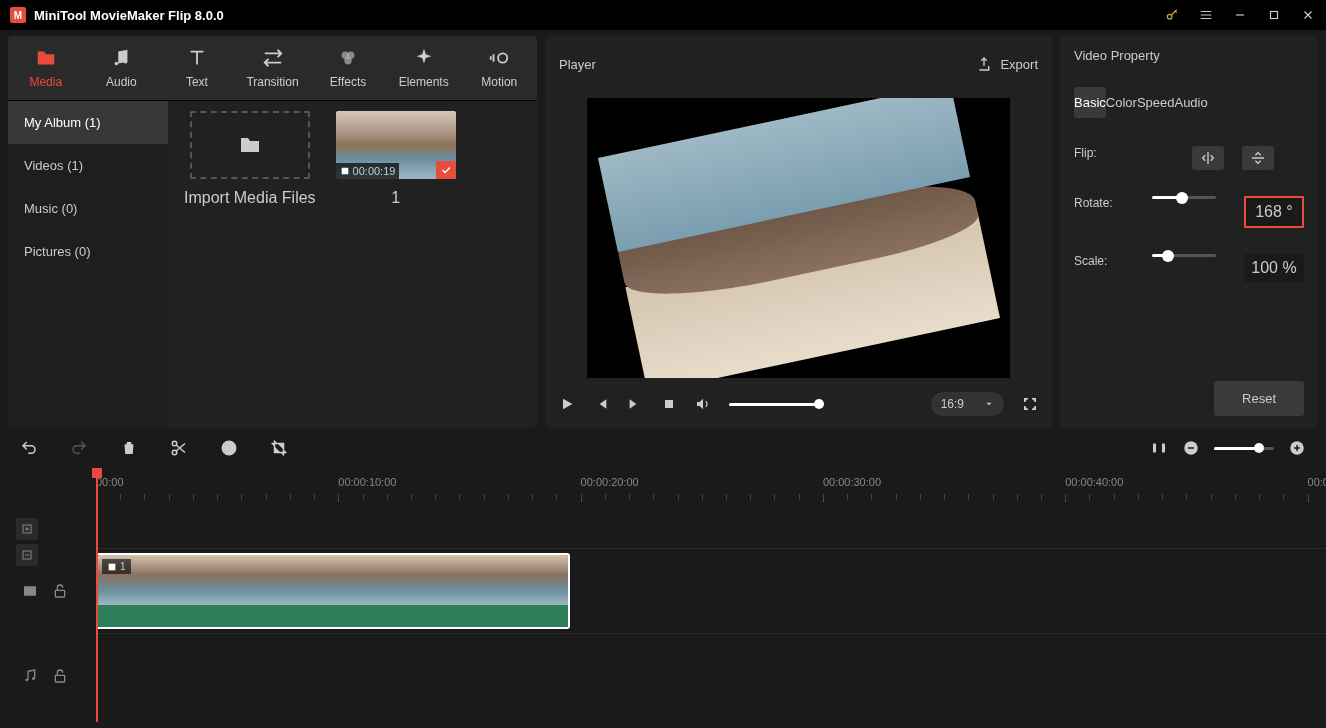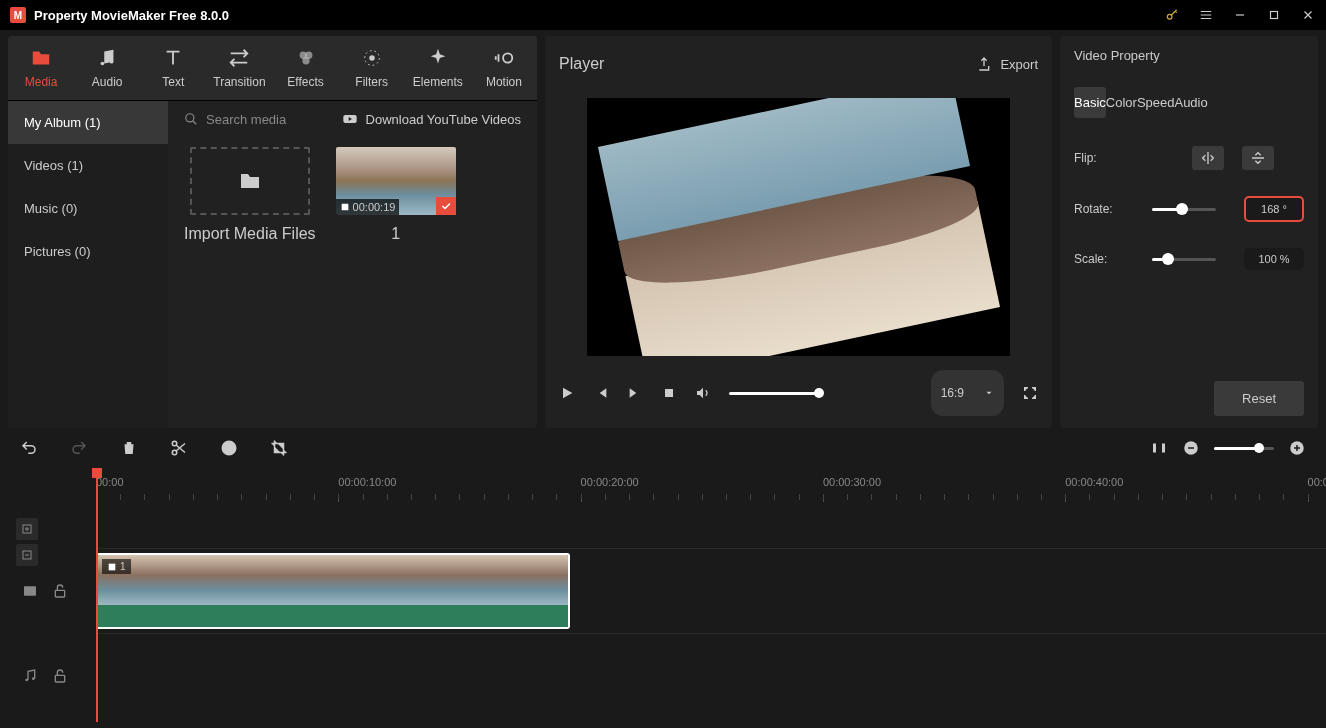--- a/index.html
+++ b/index.html
@@ -32,21 +32,21 @@
 .media-item{display:flex;flex-direction:column;align-items:center;gap:10px}
 .import-box{width:120px;height:68px;border:2px dashed #555;display:flex;align-items:center;justify-content:center;cursor:pointer;border-radius:2px}
 .import-box svg{width:28px;height:24px;fill:#ccc}
 .thumb{width:120px;height:68px;background:linear-gradient(180deg,#d4c9bb 0%,#a89080 35%,#8b7355 50%,#6b8e9e 70%,#9eb8c4 100%);position:relative;cursor:pointer;border-radius:2px}
 .thumb-duration{position:absolute;bottom:0;left:0;background:rgba(0,0,0,0.7);padding:2px 4px;font-size:11px;display:flex;align-items:center;gap:3px}
 .thumb-check{position:absolute;bottom:0;right:0;width:20px;height:18px;background:#e74c3c;display:flex;align-items:center;justify-content:center}
 .thumb-check svg{width:12px;height:12px}
 .media-label{font-size:16px;color:#ccc}
 .player-panel{flex:1;background:#212121;border-radius:4px;display:flex;flex-direction:column;padding:12px 14px}
 .player-header{display:flex;justify-content:space-between;align-items:center;height:32px;margin-bottom:18px}
-.player-title{font-size:16px;color:#ccc}
+.player-title{font-size:13px;color:#ccc}
 .export-btn{display:flex;align-items:center;gap:8px;cursor:pointer;color:#ccc}
 .export-btn svg{width:16px;height:16px}
 .preview{flex:1;display:flex;align-items:center;justify-content:center;background:#000;position:relative;margin:0 28px}
 .preview-img{width:100%;height:100%;position:relative;overflow:hidden}
 .rotated-scene{position:absolute;width:360px;height:240px;top:50%;left:50%;transform:translate(-50%,-50%) rotate(168deg)}
 .sky{position:absolute;top:0;left:0;right:0;height:45%;background:linear-gradient(180deg,#e8dccb 0%,#d4c4b0 100%)}
 .rocks{position:absolute;top:35%;left:0;right:0;height:30%;background:linear-gradient(180deg,#8b7060 0%,#6b5545 100%);border-radius:30% 40% 20% 50%}
 .water{position:absolute;bottom:0;left:0;right:0;height:40%;background:linear-gradient(180deg,#7a9eb0 0%,#9eb8c4 100%)}
 .player-controls{margin-top:14px}
 .seek-row{display:flex;align-items:center;gap:12px;margin-bottom:10px}
@@ -54,35 +54,35 @@
 .seek-thumb{position:absolute;left:0;top:50%;transform:translate(-50%,-50%);width:12px;height:12px;background:#fff;border-radius:50%}
 .time-display{font-size:13px;display:flex;gap:4px}
 .time-current{color:#e74c3c}
 .time-total{color:#ccc}
 .control-row{display:flex;align-items:center;gap:18px}
 .ctrl-btn{cursor:pointer;display:flex;align-items:center;justify-content:center}
 .ctrl-btn svg{width:16px;height:16px;fill:#ccc}
 .vol-slider{width:90px;height:3px;background:#fff;position:relative;border-radius:2px}
 .vol-thumb{position:absolute;right:0;top:50%;transform:translate(50%,-50%);width:10px;height:10px;background:#fff;border-radius:50%}
 .spacer{flex:1}
-.aspect-select{background:#333;padding:16px 10px;display:flex;align-items:center;gap:20px;cursor:pointer;border-radius:12px;font-size:12px}
+.aspect-select{background:#333;padding:5px 10px;display:flex;align-items:center;gap:20px;cursor:pointer;border-radius:12px;font-size:12px}
 .props-panel{width:258px;background:#212121;border-radius:4px;padding:12px 14px;display:flex;flex-direction:column}
 .props-title{font-size:13px;margin-bottom:24px}
 .props-tabs{display:flex;gap:0;margin-bottom:28px}
 .props-tab{padding:8px 0;cursor:pointer;font-size:13px;color:#ccc;border-radius:3px}
 .props-tab.active{background:#3a3a3a;color:#fff}
-.prop-row{display:flex;align-items:center;margin-bottom:26px;gap:28px}
+.prop-row{display:flex;align-items:flex-start;margin-bottom:26px;gap:28px}
 .prop-label{width:50px;font-size:12px;color:#ccc}
 .flip-btns{display:flex;gap:18px;margin-left:40px}
 .flip-btn{width:32px;height:24px;background:#3a3a3a;display:flex;align-items:center;justify-content:center;cursor:pointer;border-radius:3px}
 .flip-btn svg{width:16px;height:16px}
 .prop-slider{flex:1;height:3px;background:#555;position:relative;border-radius:2px}
 .prop-slider-fill{position:absolute;left:0;top:0;bottom:0;background:#fff;border-radius:2px}
 .prop-slider-thumb{position:absolute;top:50%;transform:translate(-50%,-50%);width:12px;height:12px;background:#fff;border-radius:50%}
-.prop-value{width:60px;padding:5px 6px;background:#1a1a1a;text-align:center;font-size:11px;border-radius:5px}
+.prop-value{width:60px;padding:5px 6px;background:#1a1a1a;text-align:center;font-size:16px;border-radius:0}
 .prop-value.highlight{border:2px solid #e74c3c}
 .reset-btn{margin-top:auto;align-self:flex-end;padding:10px 28px;background:#3a3a3a;cursor:pointer;border-radius:3px;font-size:13px}
 .timeline-toolbar{height:40px;display:flex;align-items:center;padding:0 20px;gap:32px}
 .tl-btn{cursor:pointer;display:flex;align-items:center;justify-content:center}
 .tl-btn svg{width:18px;height:18px;fill:#ccc}
 .tl-btn.disabled svg{fill:#555}
 .tl-right{margin-left:auto;display:flex;align-items:center;gap:14px}
 .zoom-slider{width:60px;height:3px;background:#555;position:relative;border-radius:2px}
 .zoom-fill{position:absolute;left:0;top:0;bottom:0;width:75%;background:#fff;border-radius:2px}
 .zoom-thumb{position:absolute;left:75%;top:50%;transform:translate(-50%,-50%);width:10px;height:10px;background:#fff;border-radius:50%}
@@ -106,21 +106,21 @@
 .track-icons{position:absolute;left:16px;top:50px;display:flex;flex-direction:column;gap:4px}
 .track-icon-btn{width:22px;height:22px;background:#2a2a2a;display:flex;align-items:center;justify-content:center;cursor:pointer;border-radius:2px}
 .track-icon-btn svg{width:12px;height:12px;fill:#888}
 </style>
 </head>
 <body>
 
 <div class="titlebar">
   <div class="titlebar-left">
     <div class="app-icon">M</div>
-    <div class="app-title">Property MovieMaker Free 8.0.0</div>
+    <div class="app-title">MiniTool MovieMaker Flip 8.0.0</div>
   </div>
   <div class="titlebar-right">
     <div class="tb-icon">
         <svg viewBox="0 0 24 24" fill="none" stroke="#d4a73c" stroke-width="2">
           <circle cx="8" cy="15" r="4"></circle>
           <path d="M11 12l9-9M17 5l3 3"></path>
         </svg>
       </div>
     <div class="tb-icon">
         <svg viewBox="0 0 24 24" fill="none" stroke="#ccc" stroke-width="2">
@@ -185,29 +185,20 @@
         </div>
       <div class="tab">
           <div class="tab-icon">
             <svg viewBox="0 0 24 24" fill="#ccc">
               <circle cx="9" cy="9" r="4" opacity="0.6"></circle>
               <circle cx="15" cy="9" r="4" opacity="0.6"></circle>
               <circle cx="12" cy="15" r="4" opacity="0.6"></circle>
             </svg>
           </div>
           <span>Effects</span>
-        </div>
-      <div class="tab">
-          <div class="tab-icon">
-            <svg viewBox="0 0 24 24" fill="#ccc">
-              <circle cx="12" cy="12" r="3"></circle>
-              <circle cx="12" cy="12" r="8" fill="none" stroke="#ccc" stroke-width="1" stroke-dasharray="2 3"></circle>
-            </svg>
-          </div>
-          <span>Filters</span>
         </div>
       <div class="tab">
           <div class="tab-icon">
             <svg viewBox="0 0 24 24" fill="#ccc">
               <path d="M12 2l2 6 6 2-6 2-2 6-2-6-6-2 6-2z"></path>
             </svg>
           </div>
           <span>Elements</span>
         </div>
       <div class="tab">
@@ -221,36 +212,20 @@
         </div>
     </div>
     <div class="left-body">
       <div class="sidebar">
         <div class="sidebar-item active">My Album (1)</div>
         <div class="sidebar-item">Videos (1)</div>
         <div class="sidebar-item">Music (0)</div>
         <div class="sidebar-item">Pictures (0)</div>
       </div>
       <div class="media-area">
-        <div class="media-header">
-          <div class="search-wrap">
-            <svg viewBox="0 0 24 24" fill="none" stroke="#888" stroke-width="2">
-                <circle cx="10" cy="10" r="7"></circle>
-                <path d="M21 21l-6-6"></path>
-              </svg>
-            <span>Search media</span>
-          </div>
-          <div class="download-wrap">
-            <svg viewBox="0 0 24 24" fill="#ccc">
-                <rect x="2" y="6" width="20" height="12" rx="3"></rect>
-                <path d="M10 9l5 3-5 3z" fill="#212121"></path>
-              </svg>
-            <span>Download YouTube Videos</span>
-          </div>
-        </div>
         <div class="media-grid">
           <div class="media-item">
             <div class="import-box">
               <svg viewBox="0 0 24 24">
                   <path d="M3 5h7l2 3h9v11H3z"></path>
                 </svg>
             </div>
             <div class="media-label">Import Media Files</div>
           </div>
           <div class="media-item">

